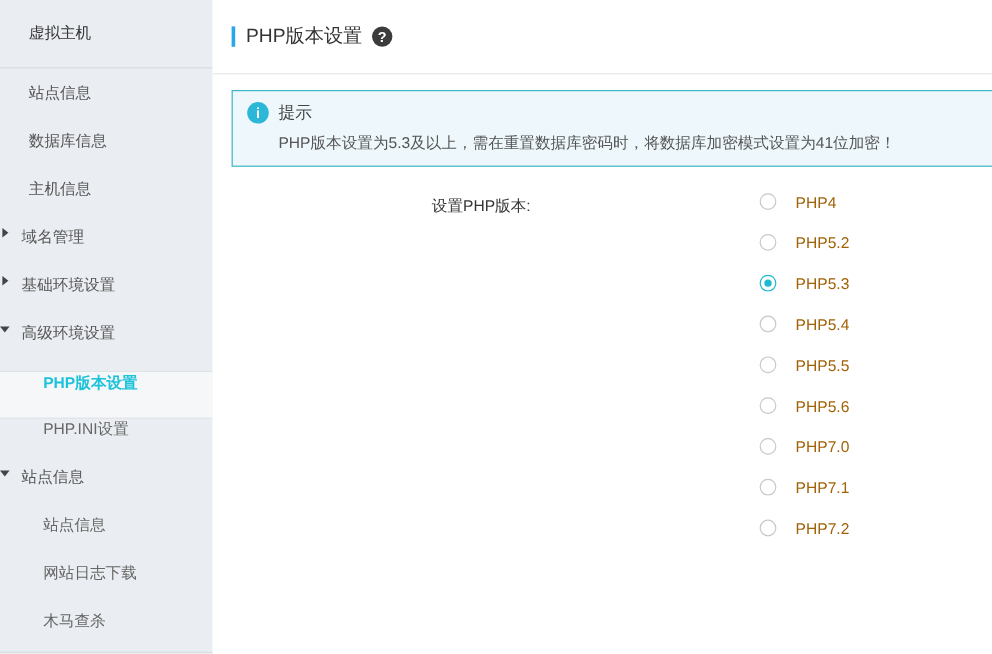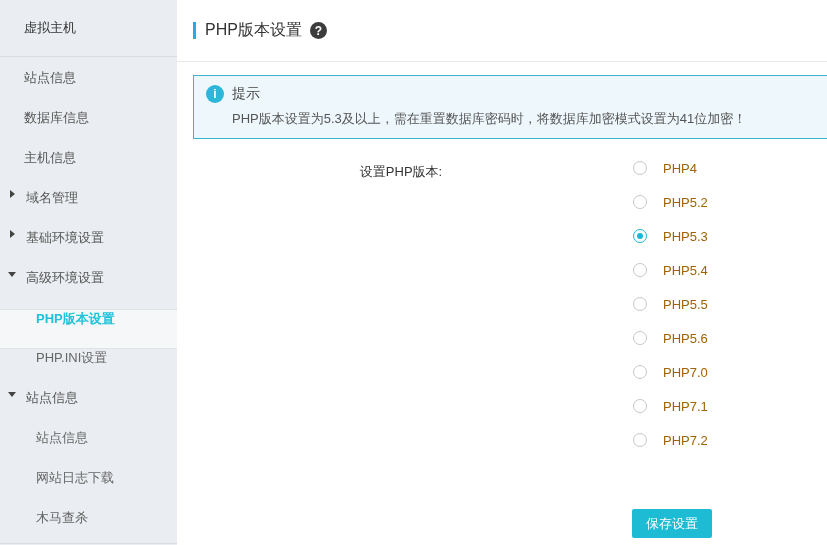--- a/index.html
+++ b/index.html
@@ -26,21 +26,21 @@
     border-bottom: 1px solid #d9dce1;
   }
   .side-menu { padding-top: 12px; }
   .side-item {
     height: 40px;
     display: flex; align-items: flex-start;
     padding-left: 24px;
     font-size: 13px; color: #555;
     cursor: pointer;
   }
-  .side-item.group { padding-left: 8px; }
+  .side-item.group { padding-left: 0; }
   .side-item.sub { padding-left: 36px; color: #666; }
   .side-item.active {
     background: #f5f7f9;
     border-top: 1px solid #dfe2e7;
     border-bottom: 1px solid #dfe2e7;
     color: #1ec3da;
     font-weight: bold;
   }
   .tri { width: 10px; height: 10px; margin-right: 8px; position: relative; flex: 0 0 10px; }
   .tri-right::before {
@@ -236,18 +236,15 @@
             <span class="radio"></span>
             <span class="radio-label">PHP7.1</span>
           </label>
           <label class="radio-row">
             <span class="radio"></span>
             <span class="radio-label">PHP7.2</span>
           </label>
         </div>
     </div>
 
-    <div class="save-row">
-      <button class="save-button">保存设置</button>
-    </div>
 
   </main>
 </div>
 
 </body></html>

